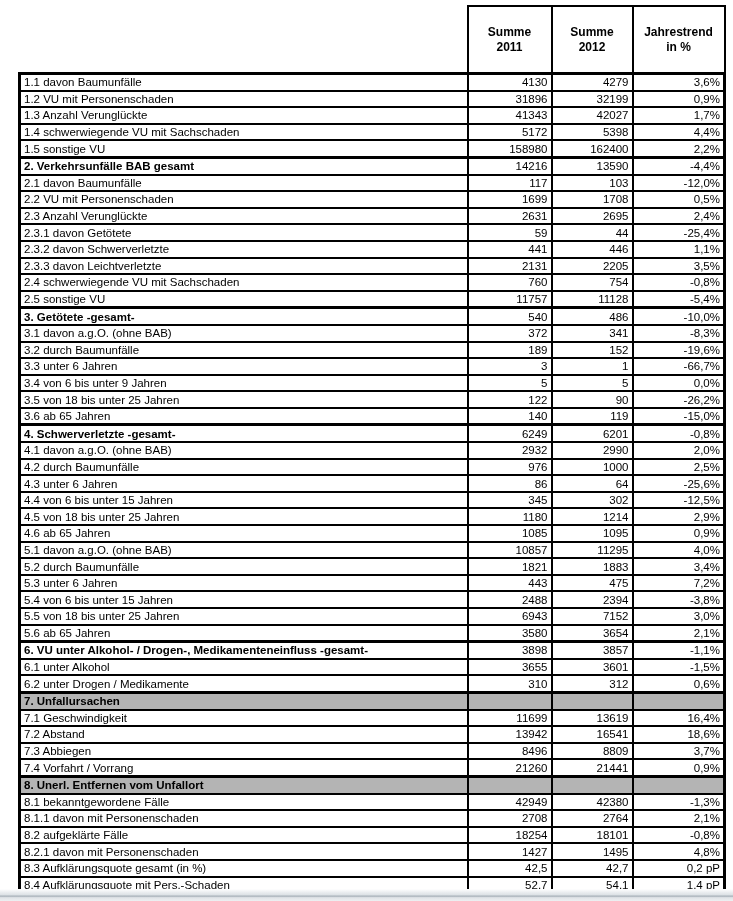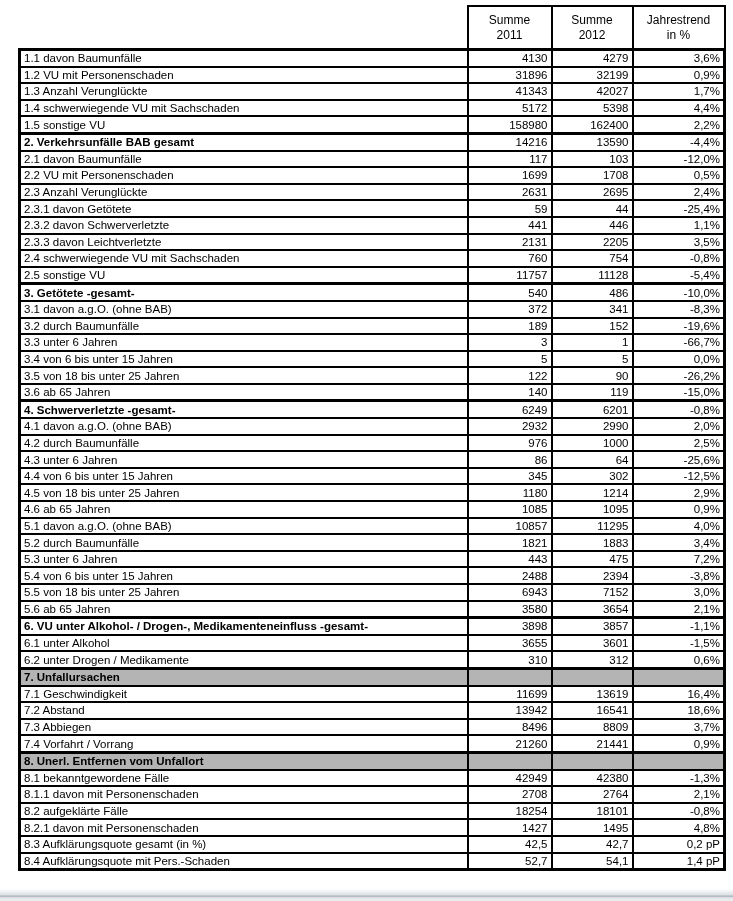--- a/index.html
+++ b/index.html
@@ -27,27 +27,27 @@
     table-layout: fixed;
   }
   col.c-label { width: 448px; }
   col.c-2011  { width: 84px;  }
   col.c-2012  { width: 81px;  }
   col.c-trend { width: 92px;  }
 
   
   th.hc {
     border: 2px solid #000;
-    font-weight: normal;
+    font-weight: bold;
     font-size: 12px;
     line-height: 1.25;
     text-align: center;
     vertical-align: middle;
     height: 33px;
-    padding: 4px 2px;
+    padding: 16px 2px;
     background: #fff;
   }
   td.corner {
     border: none;
     background: #fff;
   }
 
   
   tbody td {
     border: 2px solid #000;
@@ -208,21 +208,21 @@
           <td class="num">152</td>
           <td class="num">-19,6%</td>
         </tr>
         <tr>
           <td class="lbl">3.3 unter 6 Jahren</td>
           <td class="num">3</td>
           <td class="num">1</td>
           <td class="num">-66,7%</td>
         </tr>
         <tr>
-          <td class="lbl">3.4 von 6 bis unter 15 Jahren</td>
+          <td class="lbl">3.4 von 6 bis unter 9 Jahren</td>
           <td class="num">5</td>
           <td class="num">5</td>
           <td class="num">0,0%</td>
         </tr>
         <tr>
           <td class="lbl">3.5 von 18 bis unter 25 Jahren</td>
           <td class="num">122</td>
           <td class="num">90</td>
           <td class="num">-26,2%</td>
         </tr>

